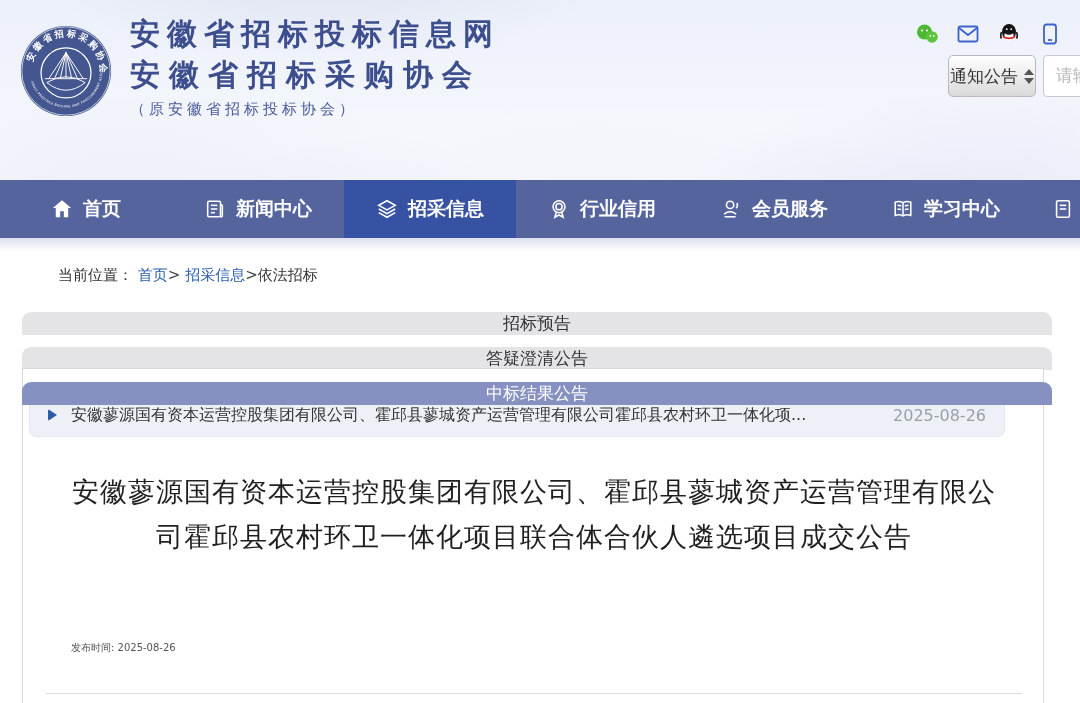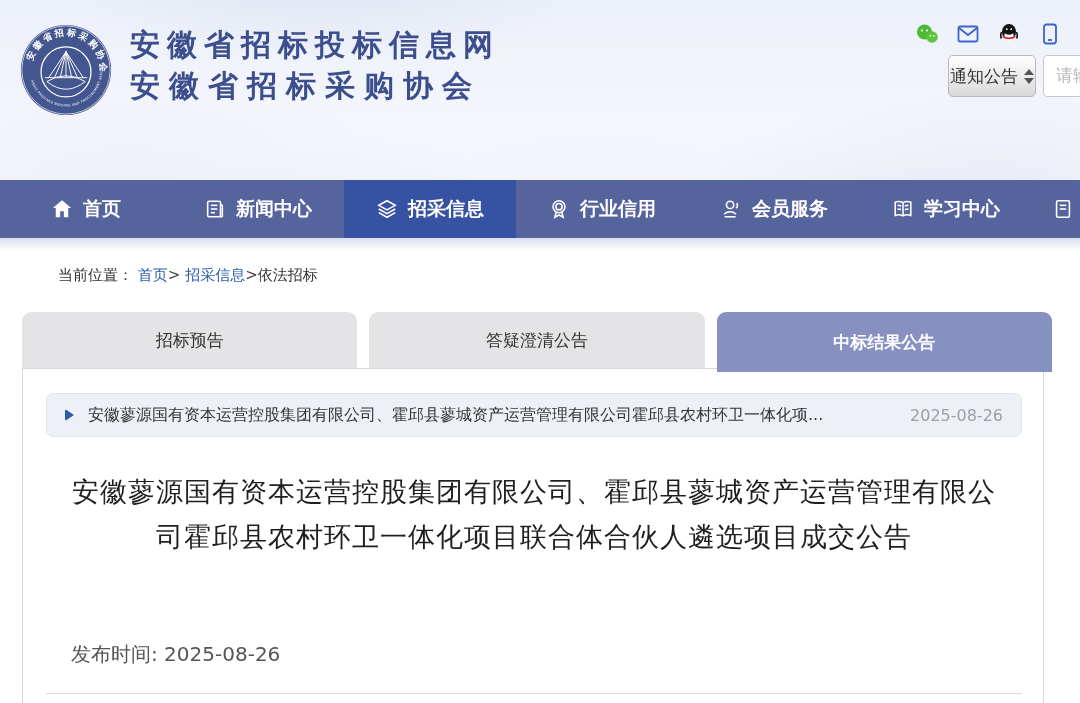--- a/index.html
+++ b/index.html
@@ -51,40 +51,40 @@
   .nav-icon { width:22px; height:22px; }
   .nav-shadow { position:absolute; left:0; top:238px; width:1080px; height:13px;
     background:linear-gradient(180deg,#dbe0ee,rgba(255,255,255,0)); }
 
   
   .breadcrumb { position:absolute; left:18px; top:266px; font-size:15px; color:#333;margin-left:40px; }
   .breadcrumb a { color:#2a5db0; text-decoration:none; cursor:pointer; }
   .crumb-sep { color:#444; }
 
   
-  .tabs { position:absolute; left:22px; top:312px; width:1030px; display:flex; gap:12px; }
+  .tabs { position:absolute; left:22px; top:312px; width:1030px; display:flex; gap:12px;flex-direction:column; }
   .tab { flex:1 1 0; height:56px; background:#e4e4e6; border-radius:9px 9px 0 0;
     display:flex; align-items:center; justify-content:center; font-size:17px; color:#333; cursor:pointer; }
-  .tab.active { background:#8791c1; color:#fff; font-weight:700; height:60px; position:relative; z-index:3;justify-content:center; }
+  .tab.active { background:#8791c1; color:#fff; font-weight:400; height:60px; position:relative; z-index:3;justify-content:center; }
 
   
   .content-box { position:absolute; left:22px; top:368px; width:1022px; height:340px;
     background:#fff; border:1px solid #d9d9d9; border-bottom:none; }
-  .list-row { position:absolute; left:23px; top:24px; width:976px; height:44px;
+  .list-row { position:absolute; left:6px; top:24px; width:976px; height:44px;
     background:#edf0f7; border:1px solid #e2e6f0; border-radius:7px;
     display:flex; align-items:center; padding:0 18px; cursor:pointer; }
   .bullet { width:0; height:0; border-top:6px solid transparent; border-bottom:6px solid transparent;
     border-left:9px solid #2b5caa; border-radius:2px; margin-right:14px; flex:0 0 auto; }
   .list-title { font-size:16px; color:#333; white-space:nowrap; overflow:hidden;
     text-overflow:ellipsis; flex:1 1 auto; }
   .list-date { font-size:16px; color:#9aa0a8; margin-left:24px; flex:0 0 auto; }
 
   .article-title { position:absolute; left:38px; top:100px; width:946px; text-align:center;
     font-size:27px; font-weight:400; color:#1f1f1f; line-height:45px; letter-spacing:1px; }
-  .publish { position:absolute; left:48px; top:272px; font-size:20px; color:#555; }
+  .publish { position:absolute; left:48px; top:272px; font-size:10px; color:#555; }
   .article-divider { position:absolute; left:23px; top:324px; width:976px; height:0;
     border-top:1px solid #ddd; }
 
   svg { display:block; }
 </style>
 </head>
 <body>
 
 <div class="page">
 
@@ -112,20 +112,21 @@
           <line x1="50" y1="31" x2="68" y2="58"></line>
           <line x1="50" y1="31" x2="62" y2="58"></line>
           <line x1="50" y1="31" x2="56" y2="58"></line>
           <path d="M28 58 H72"></path>
           <path d="M30 62 Q50 50 70 62 Q50 78 30 62 Z"></path>
         </g>
       </svg>
       <div class="brand-text">
         <div class="brand-line1">安徽省招标投标信息网</div>
         <div class="brand-line2">安徽省招标采购协会</div>
+        <div class="brand-line3">（原安徽省招标投标协会）</div>
       </div>
     </div>
 
     <div class="quick-icons">
       <span class="qicon">
         <svg viewBox="0 0 24 24">
             <circle cx="9.5" cy="10" r="7.5" fill="#4eb935"></circle>
             <circle cx="17" cy="15" r="5.8" fill="#5cc43f"></circle>
             <circle cx="7" cy="8.5" r="1.1" fill="#fff"></circle>
             <circle cx="12" cy="8.5" r="1.1" fill="#fff"></circle>

